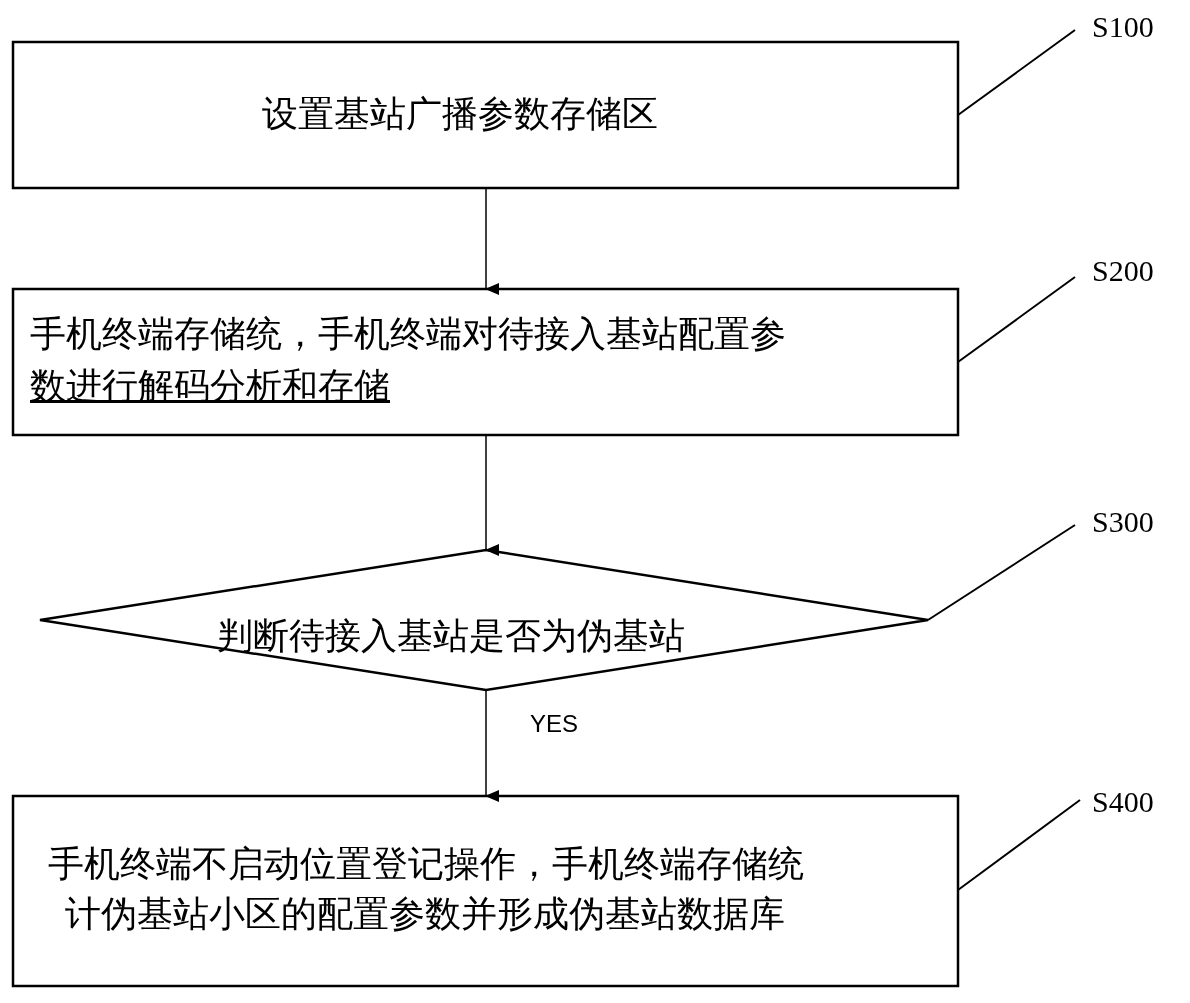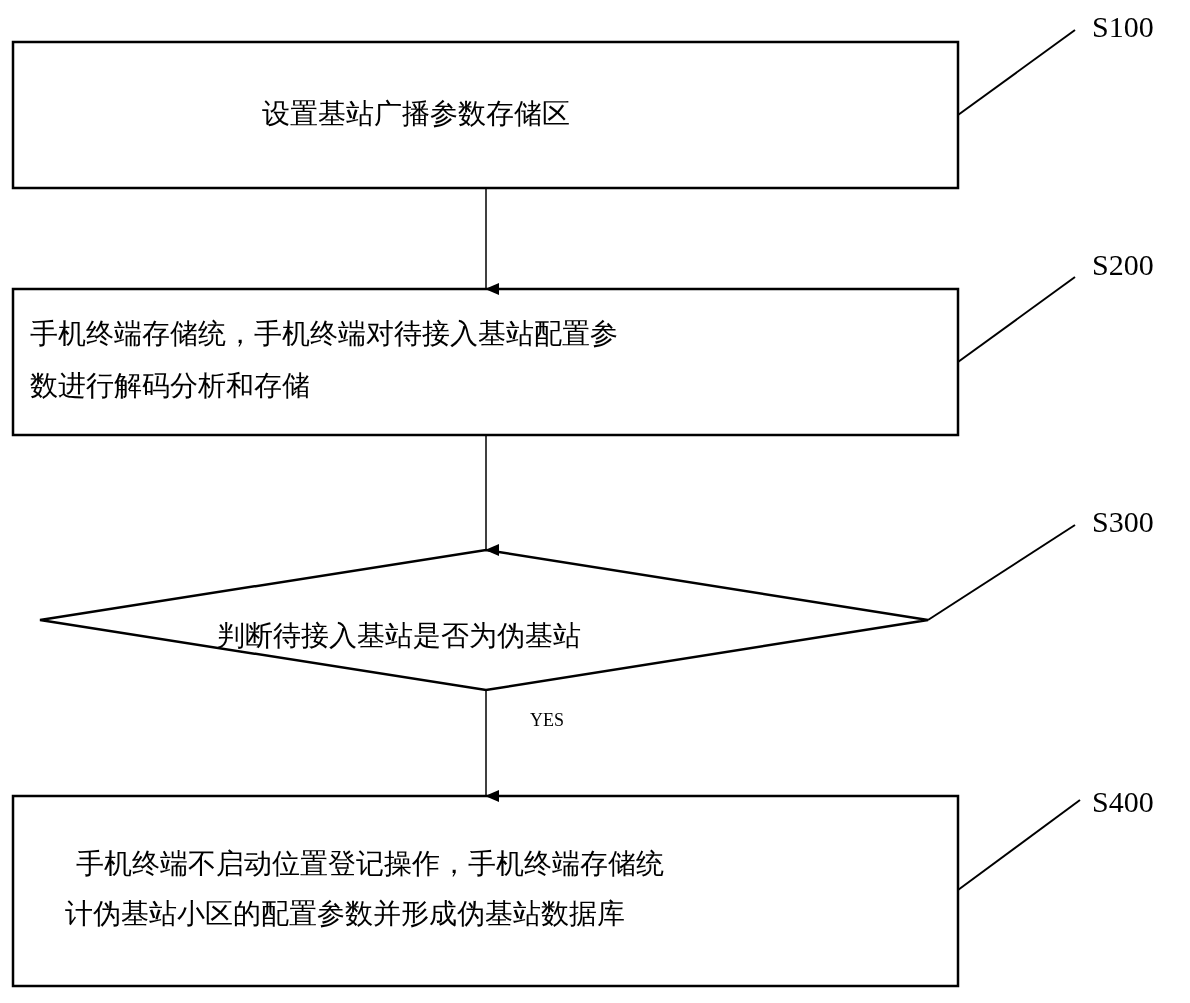--- a/index.html
+++ b/index.html
@@ -1,21 +1,21 @@
 <!DOCTYPE html>
 <html><head>
 <meta charset="utf-8">
 <style>
   html, body { margin: 0; padding: 0; background: #ffffff; }
   body { width: 1190px; height: 1003px; position: relative; overflow: hidden;
          font-family: "DejaVu Serif", "Liberation Serif", serif; color: #000; }
   svg#flow { position: absolute; left: 0; top: 0; }
-  .box-text { position: absolute; font-size: 28px; line-height: 48px; color: #000; }
+  .box-text { position: absolute; font-size: 36px; line-height: 48px; color: #000; }
   .label { position: absolute; font-family: "Liberation Serif", "DejaVu Serif", serif; font-size: 30px; color: #000; }
-  .yes { position: absolute; font-family: Liberation Serif, serif; font-size: 18px; color: #000; }
+  .yes { position: absolute; font-family: Liberation Sans, sans-serif; font-size: 24px; color: #000; }
 </style>
 </head>
 <body>
 
 <svg id="flow" width="1190" height="1003">
   <defs>
     <marker id="arrow" markerWidth="12" markerHeight="14" refX="6" refY="13" orient="auto-start-reverse" markerUnits="userSpaceOnUse">
       <path d="M0,0 L12,0 L6,14 Z" fill="#000"></path>
     </marker>
   </defs>
@@ -33,26 +33,26 @@
   <polygon points="486,550 928,620 486,690 40,620" fill="none" stroke="#000" stroke-width="2.5"></polygon>
   <line x1="928" y1="620" x2="1075" y2="525" stroke="#000" stroke-width="2"></line>
 
   <line x1="486" y1="690" x2="486" y2="796" stroke="#000" stroke-width="1.5" marker-end="url(#arrow)"></line>
 
   <rect x="13" y="796" width="945" height="190" fill="none" stroke="#000" stroke-width="2.5"></rect>
   <line x1="958" y1="890" x2="1080" y2="800" stroke="#000" stroke-width="2"></line>
 </svg>
 
 <div class="label" style="left:1092px; top:10px;">S100</div>
-<div class="label" style="left:1092px; top:248px;">S200</div>
+<div class="label" style="left:1092px; top:254px;">S200</div>
 <div class="label" style="left:1092px; top:505px;text-align:right;">S300</div>
 <div class="label" style="left:1092px; top:785px;text-align:center;">S400</div>
 
 <div class="box-text" style="left:262px; top:90px;">设置基站广播参数存储区</div>
 
 <div class="box-text" style="left:30px; top:310px;">手机终端存储统，手机终端对待接入基站配置参</div>
-<div class="box-text" style="left:30px; top:362px;">数进行解码分析和存储</div>
+<div class="box-text" style="left:30px; top:362px;text-decoration:underline;">数进行解码分析和存储</div>
 
 <div class="box-text" style="left:217px; top:612px;">判断待接入基站是否为伪基站</div>
 <div class="yes" style="left:530px; top:710px;">YES</div>
 
-<div class="box-text" style="left:48px; top:840px;margin-left:28px;">手机终端不启动位置登记操作，手机终端存储统</div>
+<div class="box-text" style="left:48px; top:840px;">手机终端不启动位置登记操作，手机终端存储统</div>
 <div class="box-text" style="left:65px; top:890px;text-align:center;">计伪基站小区的配置参数并形成伪基站数据库</div>
 
 </body></html>

